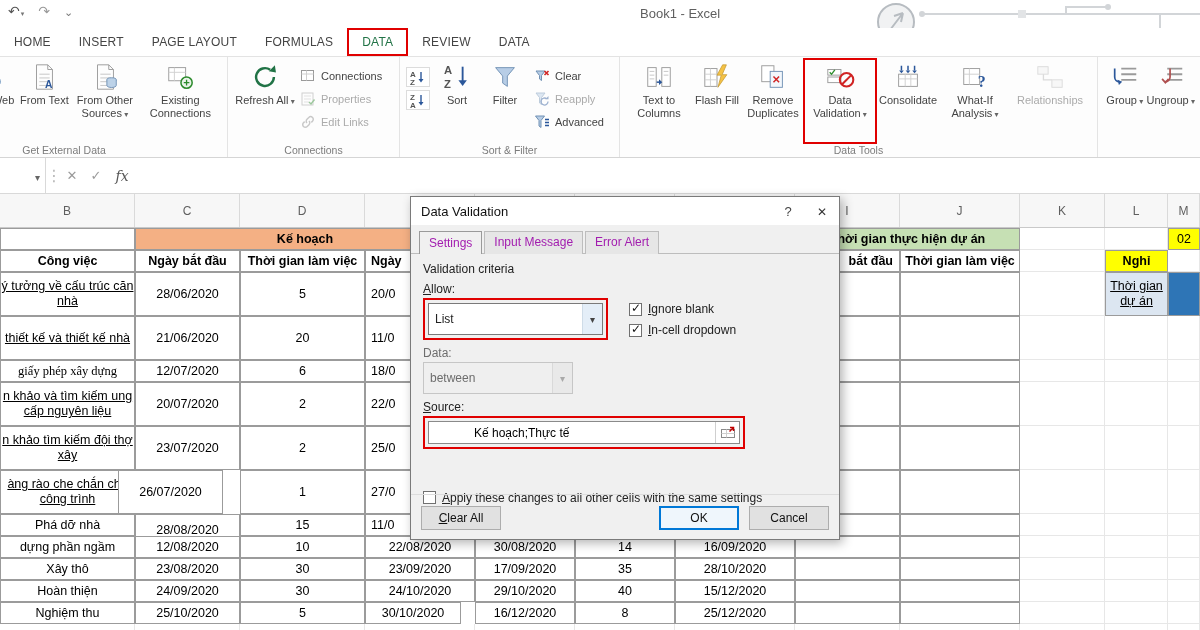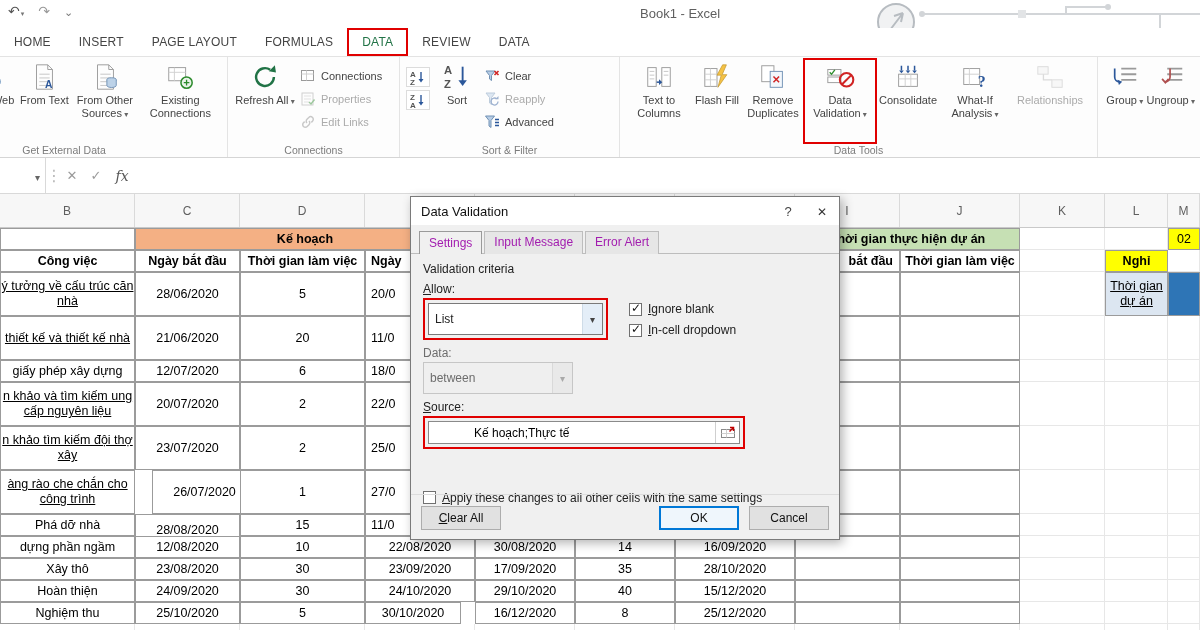--- a/index.html
+++ b/index.html
@@ -352,20 +352,26 @@
             <svg class="ic16" viewBox="0 0 16 16">
               <use href="#s-za"></use>
             </svg>
           </div>
       </div>
       <div class="rbtn-big" style="width:46px">
         <svg class="ic32" viewBox="0 0 32 32">
             <use href="#d-sortaz"></use>
           </svg>
         <div class="blabel">Sort</div>
+      </div>
+      <div class="rbtn-big" style="width:50px">
+        <svg class="ic32" viewBox="0 0 32 32">
+            <use href="#d-funnel"></use>
+          </svg>
+        <div class="blabel">Filter</div>
       </div>
       <div class="rcol">
         <div class="rbtn-sm">
           <svg class="ic16" viewBox="0 0 16 16">
               <use href="#s-clear"></use>
             </svg>
           <span>Clear</span>
         </div>
         <div class="rbtn-sm dis">
           <svg class="ic16" viewBox="0 0 16 16">
@@ -517,21 +523,21 @@
       <div class="cell bd" style="left: 240px; top: 88px; width: 125px; height: 44px;">20</div>
       <div class="cell bd al" style="left: 365px; top: 88px; width: 110px; height: 44px;">11/0</div>
       <div class="cell bd" style="left: 475px; top: 88px; width: 100px; height: 44px;"></div>
       <div class="cell bd" style="left: 575px; top: 88px; width: 100px; height: 44px;"></div>
       <div class="cell bd" style="left: 675px; top: 88px; width: 120px; height: 44px;"></div>
       <div class="cell bd" style="left: 795px; top: 88px; width: 105px; height: 44px;"></div>
       <div class="cell bd" style="left: 900px; top: 88px; width: 120px; height: 44px;"></div>
       <div class="cell grid" style="left: 1020px; top: 132px; width: 85px; height: 22px;"></div>
       <div class="cell grid" style="left: 1105px; top: 132px; width: 63px; height: 22px;"></div>
       <div class="cell grid" style="left: 1168px; top: 132px; width: 32px; height: 22px;"></div>
-      <div class="cell bd" style="left: 0px; top: 132px; width: 135px; height: 22px;">giấy phép xây dựng</div>
+      <div class="cell bd" style="left: 0px; top: 132px; width: 135px; height: 22px; font-family: Liberation Serif, serif;">giấy phép xây dựng</div>
       <div class="cell bd" style="left: 135px; top: 132px; width: 105px; height: 22px;">12/07/2020</div>
       <div class="cell bd" style="left: 240px; top: 132px; width: 125px; height: 22px;">6</div>
       <div class="cell bd al" style="left: 365px; top: 132px; width: 110px; height: 22px;">18/0</div>
       <div class="cell bd" style="left: 475px; top: 132px; width: 100px; height: 22px;"></div>
       <div class="cell bd" style="left: 575px; top: 132px; width: 100px; height: 22px;"></div>
       <div class="cell bd" style="left: 675px; top: 132px; width: 120px; height: 22px;"></div>
       <div class="cell bd" style="left: 795px; top: 132px; width: 105px; height: 22px;"></div>
       <div class="cell bd" style="left: 900px; top: 132px; width: 120px; height: 22px;"></div>
       <div class="cell grid" style="left: 1020px; top: 154px; width: 85px; height: 44px;"></div>
       <div class="cell grid" style="left: 1105px; top: 154px; width: 63px; height: 44px;"></div>
@@ -554,21 +560,21 @@
       <div class="cell bd al" style="left: 365px; top: 198px; width: 110px; height: 44px;">25/0</div>
       <div class="cell bd" style="left: 475px; top: 198px; width: 100px; height: 44px;"></div>
       <div class="cell bd" style="left: 575px; top: 198px; width: 100px; height: 44px;"></div>
       <div class="cell bd" style="left: 675px; top: 198px; width: 120px; height: 44px;"></div>
       <div class="cell bd" style="left: 795px; top: 198px; width: 105px; height: 44px;"></div>
       <div class="cell bd" style="left: 900px; top: 198px; width: 120px; height: 44px;"></div>
       <div class="cell grid" style="left: 1020px; top: 242px; width: 85px; height: 44px;"></div>
       <div class="cell grid" style="left: 1105px; top: 242px; width: 63px; height: 44px;"></div>
       <div class="cell grid" style="left: 1168px; top: 242px; width: 32px; height: 44px;"></div>
       <div class="cell bd wr" style="left: 0px; top: 242px; width: 135px; height: 44px;">àng rào che chắn cho công trình</div>
-      <div class="cell bd" style="left: 152px; top: 242px; width: 105px; height: 44px;">26/07/2020</div>
+      <div class="cell bd" style="left: 118px; top: 242px; width: 105px; height: 44px;">26/07/2020</div>
       <div class="cell bd" style="left: 240px; top: 242px; width: 125px; height: 44px;">1</div>
       <div class="cell bd al" style="left: 365px; top: 242px; width: 110px; height: 44px;">27/0</div>
       <div class="cell bd" style="left: 475px; top: 242px; width: 100px; height: 44px;"></div>
       <div class="cell bd" style="left: 575px; top: 242px; width: 100px; height: 44px;"></div>
       <div class="cell bd" style="left: 675px; top: 242px; width: 120px; height: 44px;"></div>
       <div class="cell bd" style="left: 795px; top: 242px; width: 105px; height: 44px;"></div>
       <div class="cell bd" style="left: 900px; top: 242px; width: 120px; height: 44px;"></div>
       <div class="cell grid" style="left: 1020px; top: 286px; width: 85px; height: 22px;"></div>
       <div class="cell grid" style="left: 1105px; top: 286px; width: 63px; height: 22px;"></div>
       <div class="cell grid" style="left: 1168px; top: 286px; width: 32px; height: 22px;"></div>

